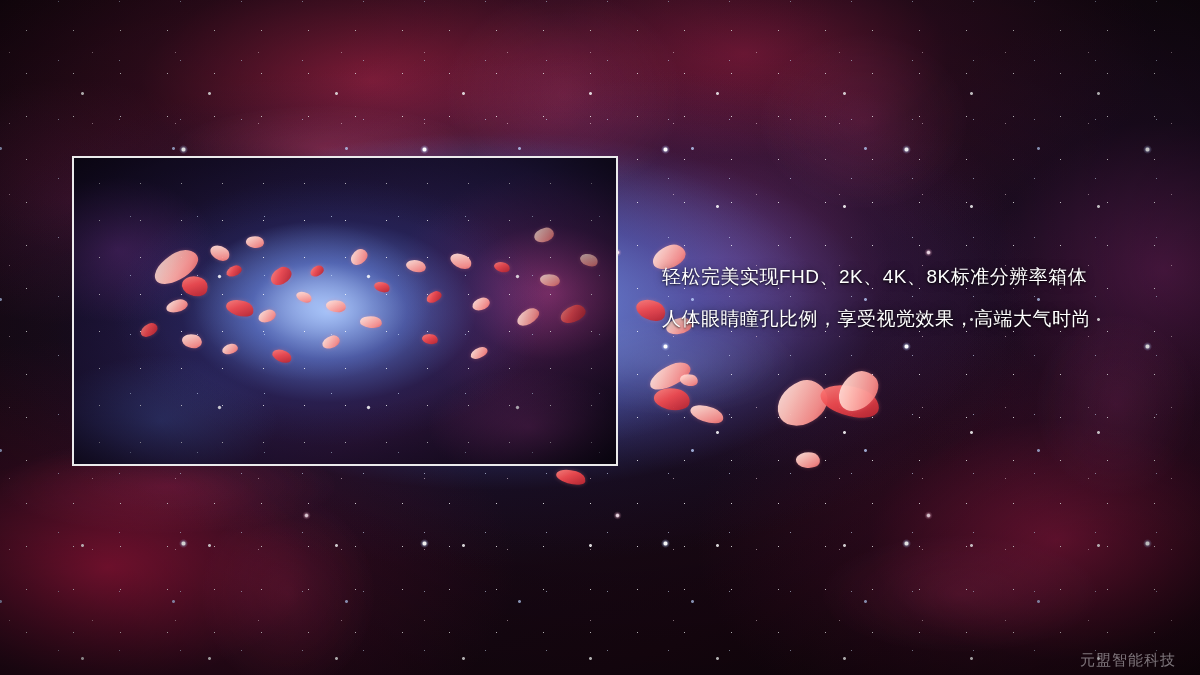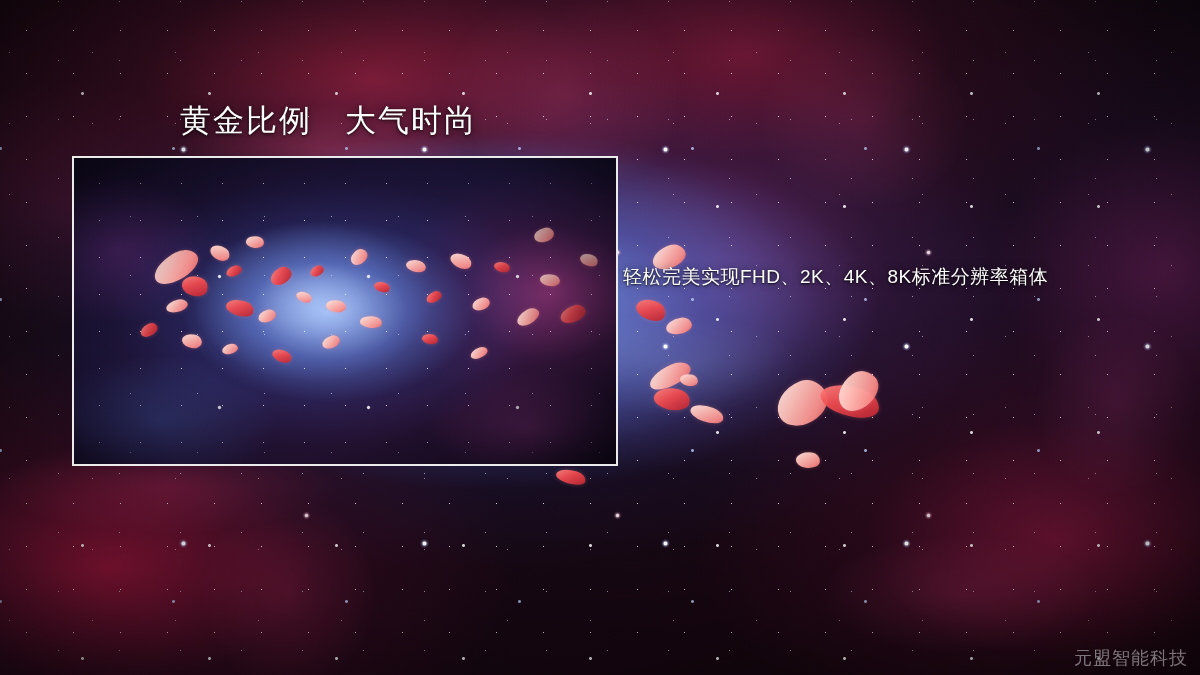--- a/index.html
+++ b/index.html
@@ -148,40 +148,40 @@
   .petal.pale {
     background: linear-gradient(140deg, #ffeae6 0%, #ffc3bb 35%, #f98f8c 75%, #e05a5c 100%);
   }
   .petal.deep {
     background: linear-gradient(140deg, #ff8d86 0%, #ef4a4f 45%, #b3212f 100%);
   }
 
   
   .body-text {
     position: absolute;
-    left: 623px;
+    left: 662px;
     top: 256px;
     width: 520px;
   }
   .body-line {
     color: #ffffff;
     font-size: 19px;
     line-height: 42px;
     letter-spacing: 0.5px;
     white-space: nowrap;
     text-shadow: 0 0 8px rgba(0,0,0,0.6), 0 1px 2px rgba(0,0,0,0.8);
   }
 
   
   .watermark {
     position: absolute;
-    right: 12px;
+    right: 24px;
     bottom: 5px;
     color: rgba(190,185,190,0.62);
-    font-size: 18px;
+    font-size: 15px;
     letter-spacing: 1px;
     white-space: nowrap;
   }
 </style>
 </head>
 <body>
 
 <div id="slide">
 
   <div class="bg-layer bg-base"></div>
@@ -199,21 +199,20 @@
       <div class="petal pale" style="left: 680px; top: 374px; width: 18px; height: 12px; transform: rotate(14deg);"></div>
       <div class="petal deep" style="left: 654px; top: 388px; width: 36px; height: 22px; transform: rotate(12deg);"></div>
       <div class="petal pale" style="left: 690px; top: 406px; width: 34px; height: 16px; transform: rotate(20deg);"></div>
       <div class="petal pale" style="left: 776px; top: 382px; width: 52px; height: 42px; transform: rotate(-22deg);"></div>
       <div class="petal deep" style="left: 820px; top: 386px; width: 60px; height: 30px; transform: rotate(18deg);"></div>
       <div class="petal pale" style="left: 836px; top: 374px; width: 44px; height: 34px; transform: rotate(-36deg);"></div>
       <div class="petal pale" style="left: 796px; top: 452px; width: 24px; height: 16px; transform: rotate(8deg);"></div>
       <div class="petal deep" style="left: 556px; top: 470px; width: 30px; height: 14px; transform: rotate(16deg);"></div>
     </div>
 
-  <div class="title">黄金比例　大气时尚</div>
 
   <div class="frame">
     <div class="frame-inner"></div>
     <div class="frame-stars"></div>
     <div id="inner-petals">
         <div class="petal pale" style="left: 78px; top: 96px; width: 48px; height: 26px; transform: rotate(-28deg);"></div>
         <div class="petal deep" style="left: 108px; top: 118px; width: 26px; height: 20px; transform: rotate(22deg);"></div>
         <div class="petal pale" style="left: 92px; top: 142px; width: 22px; height: 12px; transform: rotate(-12deg);"></div>
         <div class="petal pale" style="left: 136px; top: 88px; width: 20px; height: 14px; transform: rotate(34deg);"></div>
         <div class="petal deep" style="left: 152px; top: 108px; width: 16px; height: 10px; transform: rotate(-18deg);"></div>
@@ -243,17 +242,18 @@
         <div class="petal pale" style="left: 506px; top: 96px; width: 18px; height: 12px; transform: rotate(24deg);"></div>
         <div class="petal pale" style="left: 460px; top: 70px; width: 20px; height: 14px; transform: rotate(-10deg);"></div>
         <div class="petal deep" style="left: 348px; top: 176px; width: 16px; height: 10px; transform: rotate(14deg);"></div>
         <div class="petal pale" style="left: 396px; top: 190px; width: 18px; height: 10px; transform: rotate(-20deg);"></div>
       </div>
     <div class="frame-vig"></div>
   </div>
 
   <div class="body-text">
     <div class="body-line">轻松完美实现FHD、2K、4K、8K标准分辨率箱体</div>
+    <div class="body-line">人体眼睛瞳孔比例，享受视觉效果，高端大气时尚</div>
   </div>
 
   <div class="watermark">元盟智能科技</div>
 
 </div>
 
 </body></html>

